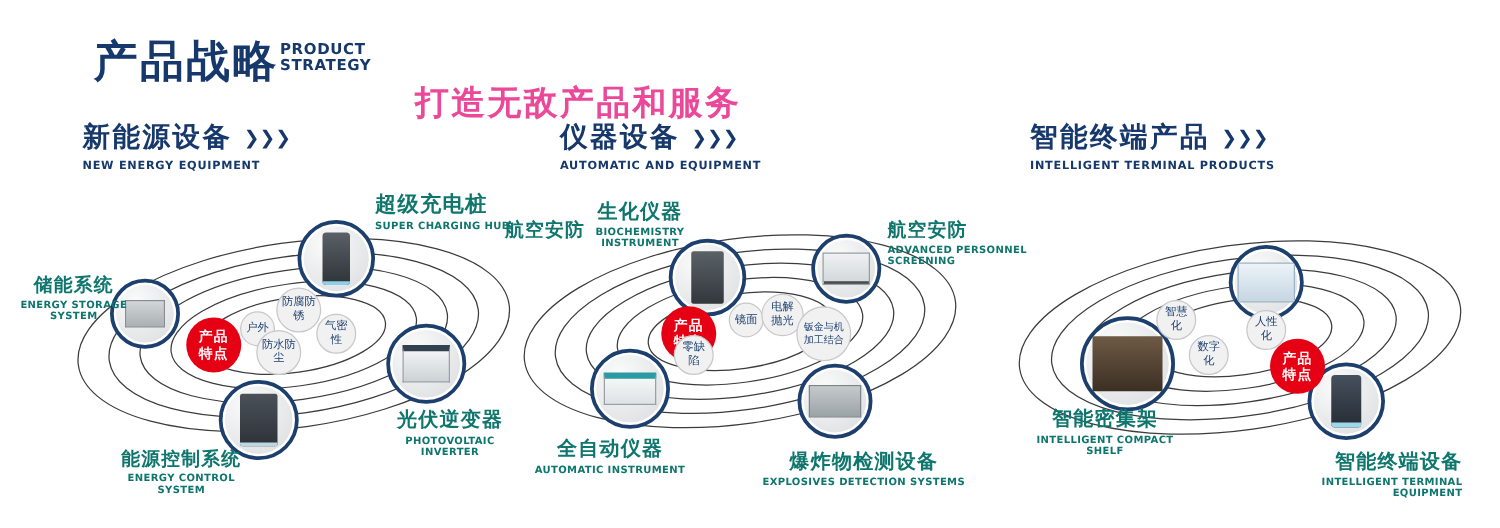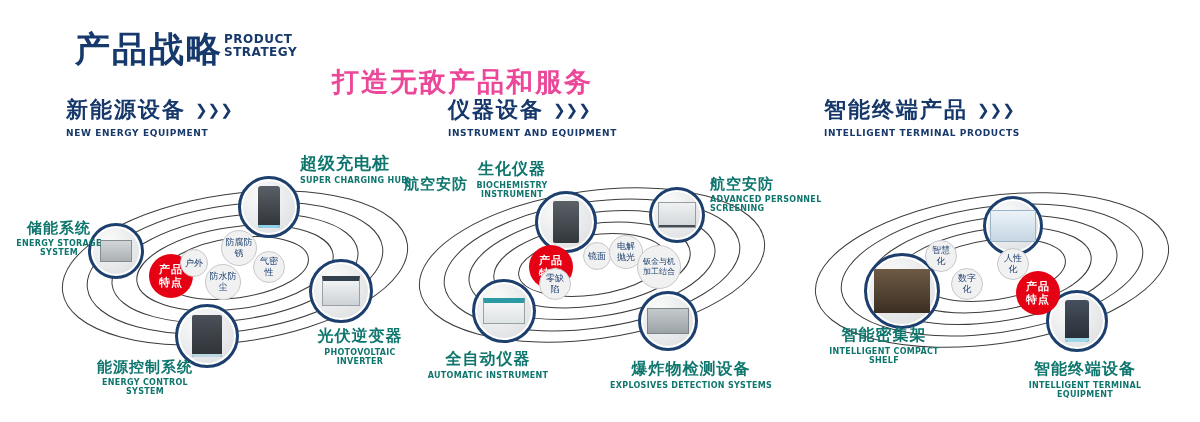--- a/index.html
+++ b/index.html
@@ -67,21 +67,21 @@
            display:flex; flex-direction:column; align-items:center; justify-content:center;
            font-size:11px; font-weight:bold; line-height:1.2; letter-spacing:1px; }
   .b1 { left:149px;  top:254px; width:44px; height:44px; }
   .b2 { left:529px;  top:245px; width:44px; height:44px; }
   .b3 { left:1016px; top:271px; width:44px; height:44px; }
 
   
   .bubble { position:absolute; border-radius:50%; background:#f1f1f2; border:1px solid #c8c8cc;
             color:#1c3f6e; display:flex; align-items:center; justify-content:center;
             text-align:center; font-size:9px; line-height:1.2; padding:3px; }
-  .f1a { left:180px; top:249px; width:28px; height:28px; }
+  .f1a { left:192px; top:249px; width:28px; height:28px; }
   .f1b { left:221px; top:230px; width:36px; height:36px; }
   .f1c { left:253px; top:251px; width:32px; height:32px; }
   .f1d { left:205px; top:264px; width:36px; height:36px; }
   .f2a { left:583px; top:242px; width:28px; height:28px; }
   .f2b { left:609px; top:235px; width:34px; height:34px; }
   .f2c { left:637px; top:245px; width:44px; height:44px; font-size:8px; }
   .f2d { left:539px; top:268px; width:32px; height:32px; }
   .f3a { left:925px; top:240px; width:32px; height:32px; }
   .f3b { left:951px; top:268px; width:32px; height:32px; }
   .f3c { left:997px; top:248px; width:32px; height:32px; }
@@ -95,21 +95,21 @@
   .l-charger   { left:300px;  top:152px; width:130px; } .l-charger .cn { font-size:17px; }
   .l-pv        { left:300px;  top:326px; width:120px; } .l-pv .cn { font-size:16px; }
   .l-control   { left:82px;   top:358px; width:126px; }
   .l-avsec     { left:404px;  top:175px; width:72px; }
   .l-biochem   { left:460px;  top:159px; width:104px; } .l-biochem .cn { font-size:16px; }
   .l-screen    { left:710px;  top:175px; width:112px; }
   .l-auto      { left:426px;  top:349px; width:124px; } .l-auto .cn { font-size:16px; }
   .l-explosive { left:606px;  top:359px; width:170px; } .l-explosive .cn { font-size:16px; }
   .l-library   { left:1046px; top:182px; width:112px; } .l-library .cn { font-size:16px; }
   .l-shelf     { left:818px;  top:325px; width:132px; } .l-shelf .cn { font-size:16px; }
-  .l-terminal  { left:1000px; top:359px; width:170px; } .l-terminal .cn { font-size:16px; }
+  .l-terminal  { left:1000px; top:359px; width:170px;text-align:right; } .l-terminal .cn { font-size:16px; }
 </style>
 </head>
 <body>
 
 <div class="canvas">
 
   <div class="hdr-title">产品战略</div>
   <div class="hdr-sub">
     <div>PRODUCT</div>
     <div>STRATEGY</div>
@@ -122,21 +122,21 @@
       <span class="chev">❯❯❯</span>
     </div>
     <div class="sec-en">NEW ENERGY EQUIPMENT</div>
   </div>
 
   <div class="sec-head sh2">
     <div class="row">
       <h2>仪器设备</h2>
       <span class="chev">❯❯❯</span>
     </div>
-    <div class="sec-en">INSTRUMENT AND EQUIPMENT</div>
+    <div class="sec-en">AUTOMATIC AND EQUIPMENT</div>
   </div>
 
   <div class="sec-head sh3">
     <div class="row">
       <h2>智能终端产品</h2>
       <span class="chev">❯❯❯</span>
     </div>
     <div class="sec-en">INTELLIGENT TERMINAL PRODUCTS</div>
   </div>
 

